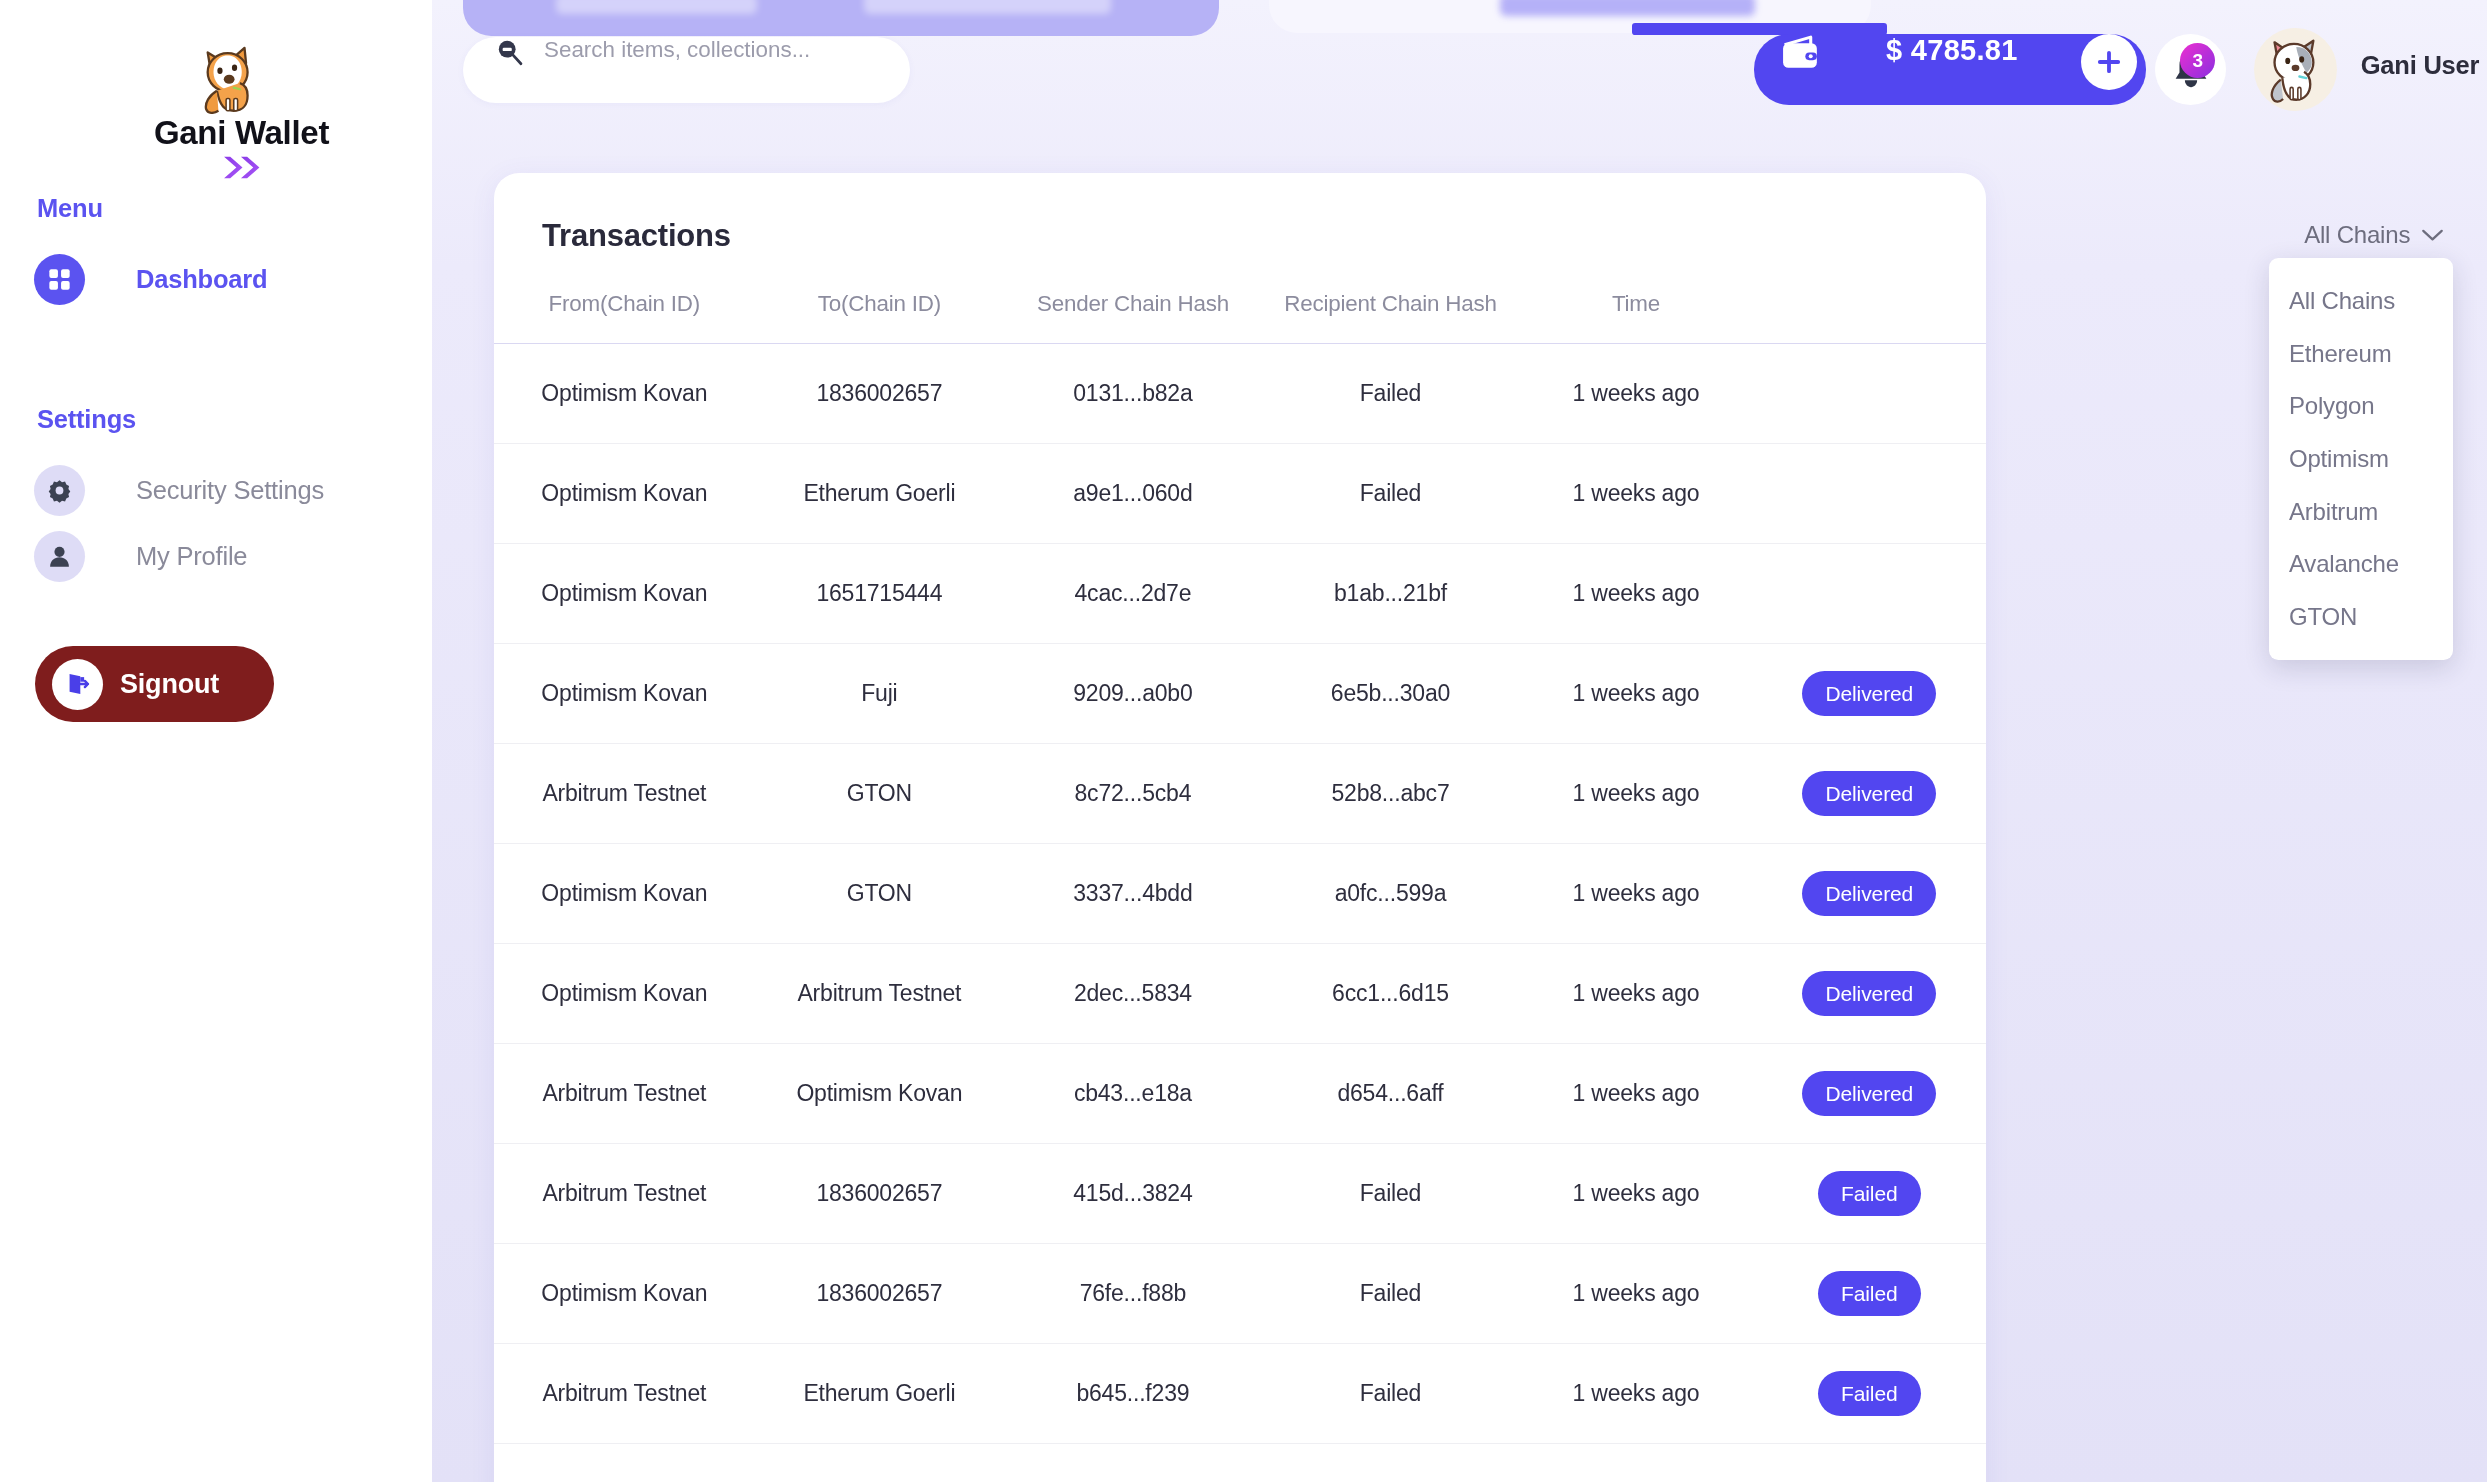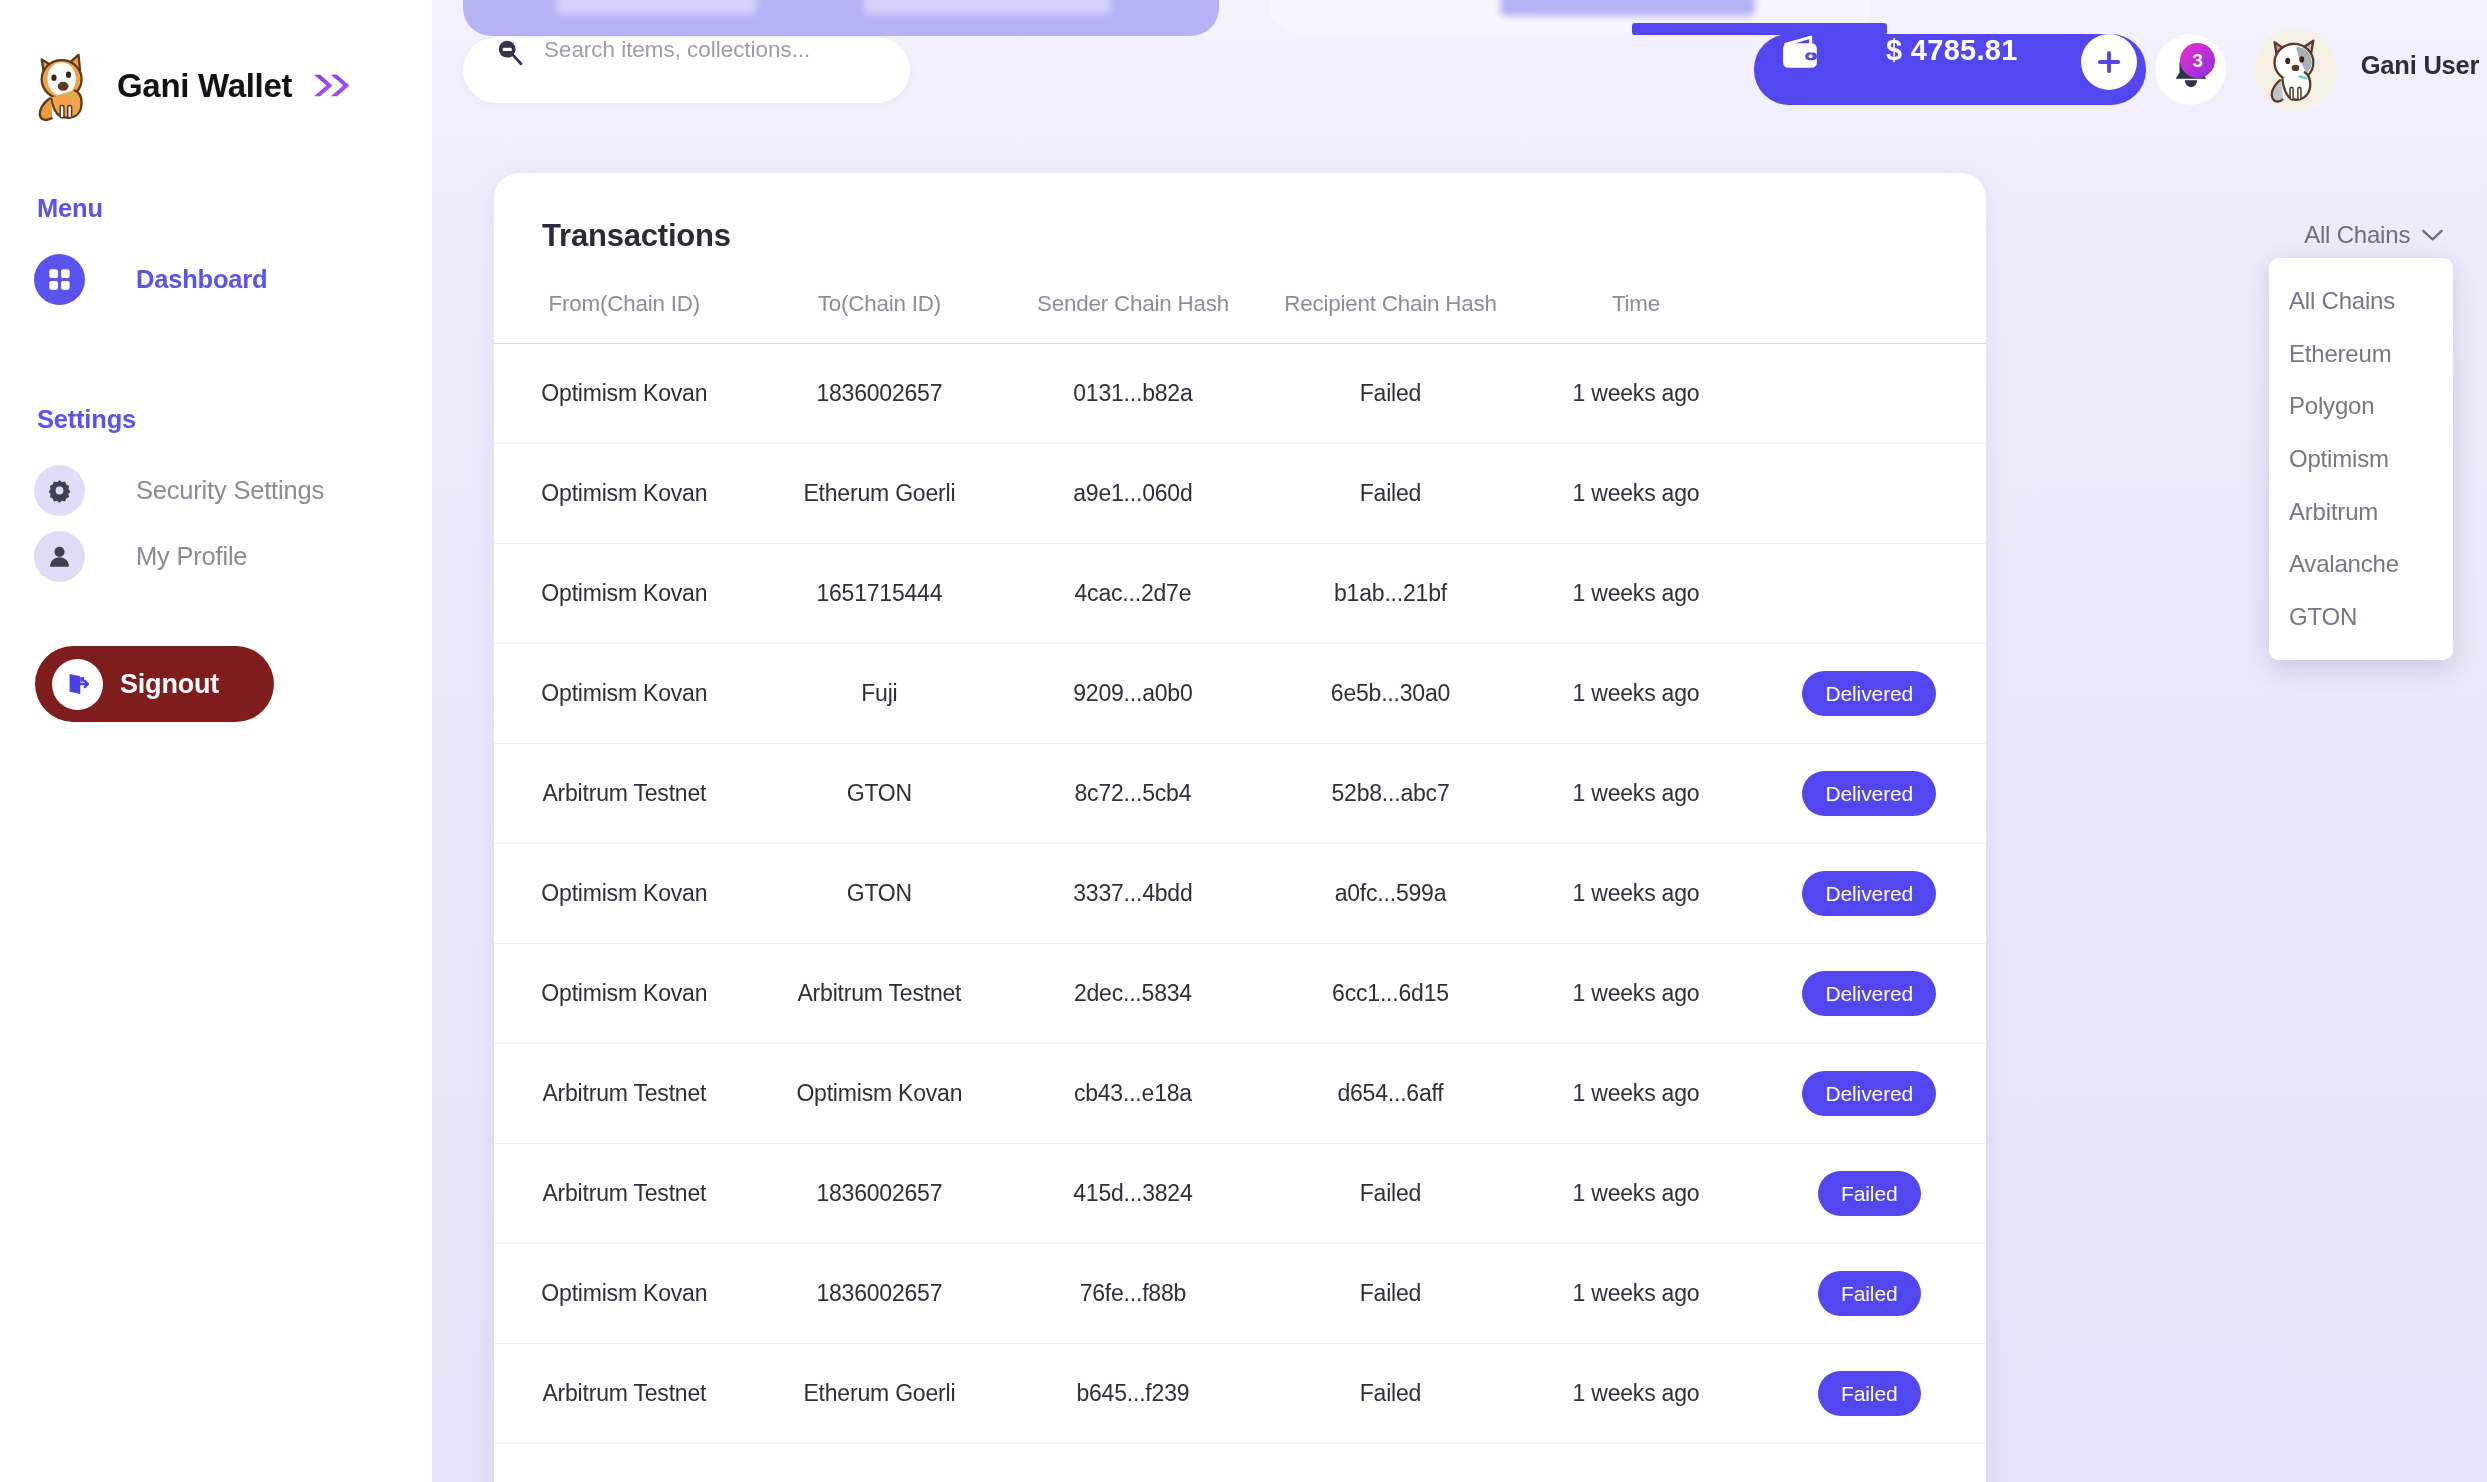--- a/index.html
+++ b/index.html
@@ -10,21 +10,21 @@
     overflow:hidden;
   }
   #app { position:relative; width:2487px; height:1483px; display:flex; }
 
   
   .sidebar {
     width:432px; height:1483px; background:#ffffff;
     flex:0 0 432px; position:relative; z-index:30;
     padding:43px 0 0 0;
   }
-  .brand { display:flex; align-items:center; padding-left:34px; height:85px; }
+  .brand { display:flex; align-items:center; padding-left:34px; height:85px;flex-direction:column; }
   .brand-logo { width:66px; height:71px; flex:0 0 66px; position:relative; }
   .brand-name {
     font-size:33px; font-weight:700; color:#111119; margin-left:17px;
     letter-spacing:-0.3px; white-space:nowrap;
   }
   .brand-chevrons { margin-left:18.5px; display:flex; align-items:center; }
 
   .sb-section-title {
     font-size:25.5px; font-weight:700; color:#5B53F0;
     padding-left:37px; margin-top:66px; margin-bottom:23px;

